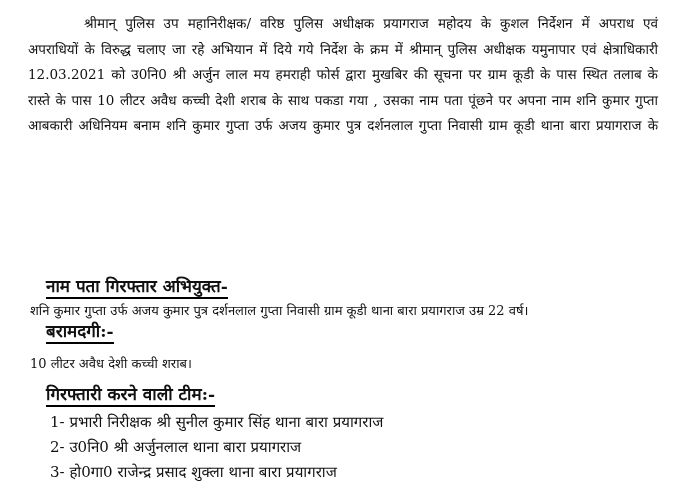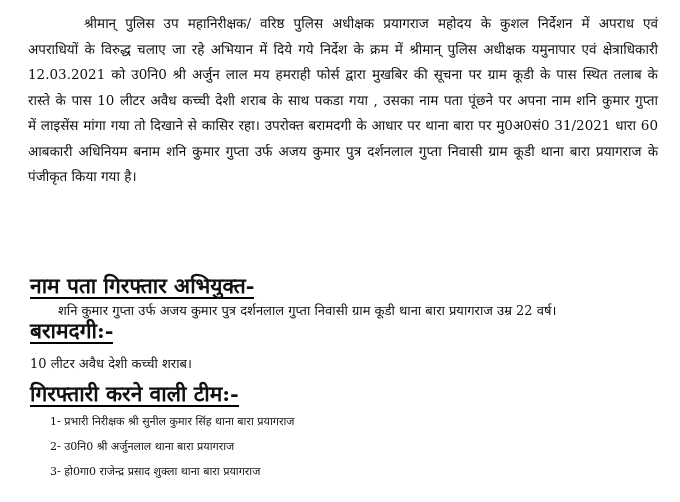--- a/index.html
+++ b/index.html
@@ -31,58 +31,56 @@
       height: 25.5px;
     }
     .para .line.last {
       text-align-last: left;
     }
     .para .line.first {
       padding-left: 56px;
     }
     .heading {
       position: absolute;
-      left: 30px;
-      font-size: 21px;
+      left: 46px;
+      font-size: 17px;
       font-weight: bold;
       border-bottom: 2px solid #000000;
       padding-bottom: 1px;
       line-height: 20px;
       white-space: nowrap;
     }
     .body-line {
       position: absolute;
       left: 30px;
       font-size: 13px;
       line-height: 18px;
       white-space: nowrap;
     }
     .team-item {
       position: absolute;
       left: 50px;
-      font-size: 11px;
+      font-size: 15px;
       line-height: 18px;
       white-space: nowrap;
     }
   </style>
 </head>
 <body>
 
 <div class="para" style="top:11px;">
   <span class="line first">श्रीमान् पुलिस उप महानिरीक्षक/ वरिष्ठ पुलिस अधीक्षक प्रयागराज महोदय के कुशल निर्देशन में अपराध एवं</span>
   <span class="line">अपराधियों के विरुद्ध चलाए जा रहे अभियान में दिये गये निर्देश के क्रम में श्रीमान् पुलिस अधीक्षक यमुनापार एवं क्षेत्राधिकारी</span>
   <span class="line">12.03.2021 को उ0नि0 श्री अर्जुन लाल  मय हमराही फोर्स द्वारा मुखबिर की सूचना पर ग्राम  कूडी के पास स्थित तलाब के</span>
   <span class="line">रास्ते के पास 10 लीटर अवैध कच्ची देशी शराब के साथ पकडा गया , उसका नाम पता पूंछने पर अपना नाम शनि कुमार गुप्ता</span>
-  <span class="line">में लाइसेंस मांगा गया तो दिखाने से कासिर रहा। उपरोक्त बरामदगी के आधार पर थाना बारा पर मु0अ0सं0 31/2021 धारा 60</span>
   <span class="line">आबकारी अधिनियम बनाम शनि कुमार गुप्ता  उर्फ अजय कुमार पुत्र दर्शनलाल गुप्ता निवासी ग्राम कूडी थाना बारा प्रयागराज के</span>
-  <span class="line last">पंजीकृत किया गया है।</span>
 </div>
 
 <div class="heading" style="top:276px;">नाम पता गिरफ्तार अभियुक्त-</div>
-<div class="body-line" style="top:302px;margin-left:28px;">शनि कुमार गुप्ता  उर्फ अजय कुमार पुत्र दर्शनलाल गुप्ता निवासी ग्राम कूडी थाना बारा प्रयागराज उम्र 22 वर्ष।</div>
+<div class="body-line" style="top:302px;">शनि कुमार गुप्ता  उर्फ अजय कुमार पुत्र दर्शनलाल गुप्ता निवासी ग्राम कूडी थाना बारा प्रयागराज उम्र 22 वर्ष।</div>
 
 <div class="heading" style="top:321px;">बरामदगी:-</div>
 <div class="body-line" style="top:347px;margin-top:8px;">10 लीटर अवैध देशी कच्ची शराब।</div>
 
 <div class="heading" style="top:384px;">गिरफ्तारी करने वाली टीम:-</div>
 <div class="team-item" style="top:413px;">1- प्रभारी निरीक्षक श्री सुनील कुमार सिंह थाना बारा प्रयागराज</div>
 <div class="team-item" style="top:438px;">2- उ0नि0 श्री अर्जुनलाल थाना बारा प्रयागराज</div>
 <div class="team-item" style="top:463px;">3- हो0गा0 राजेन्द्र प्रसाद शुक्ला थाना बारा प्रयागराज</div>
 
 </body></html>

